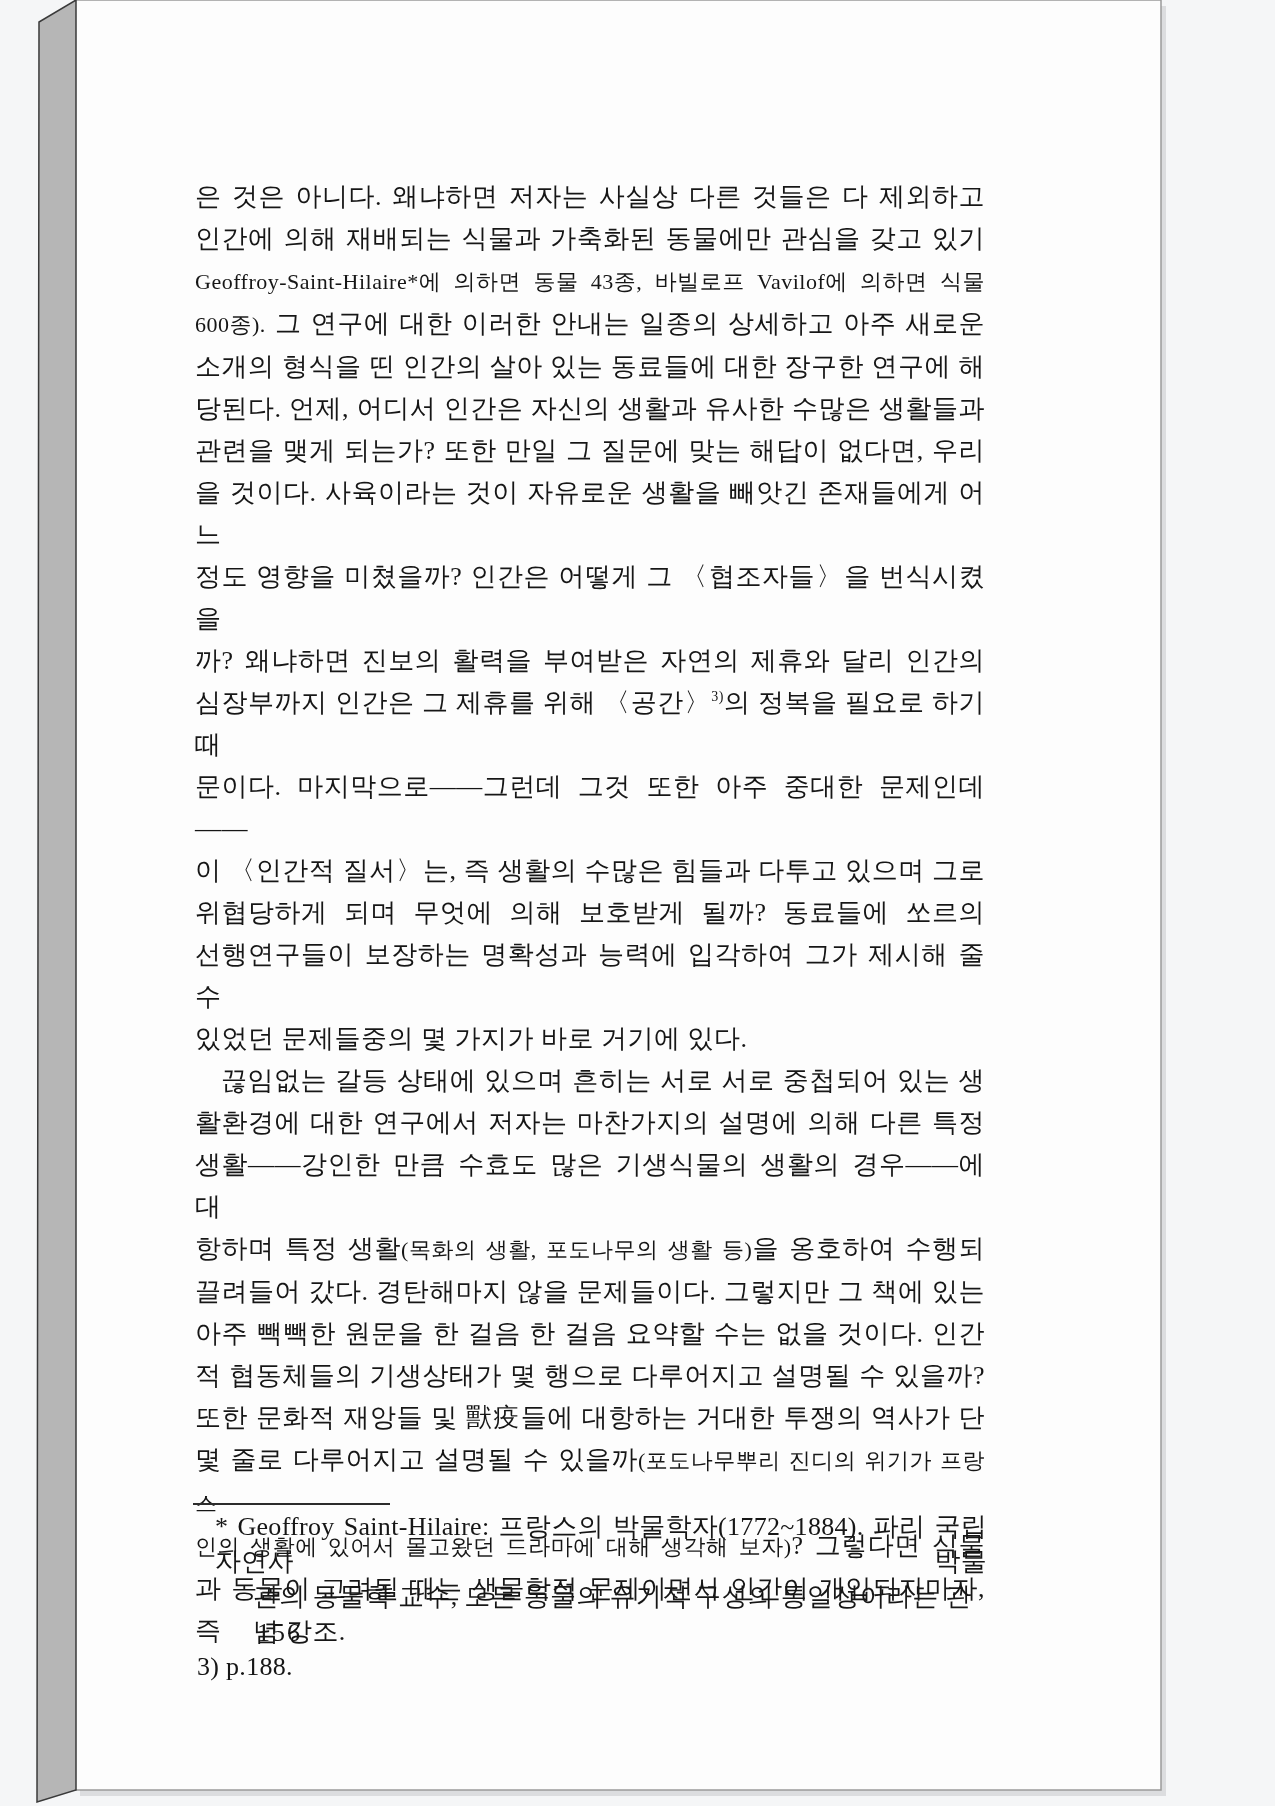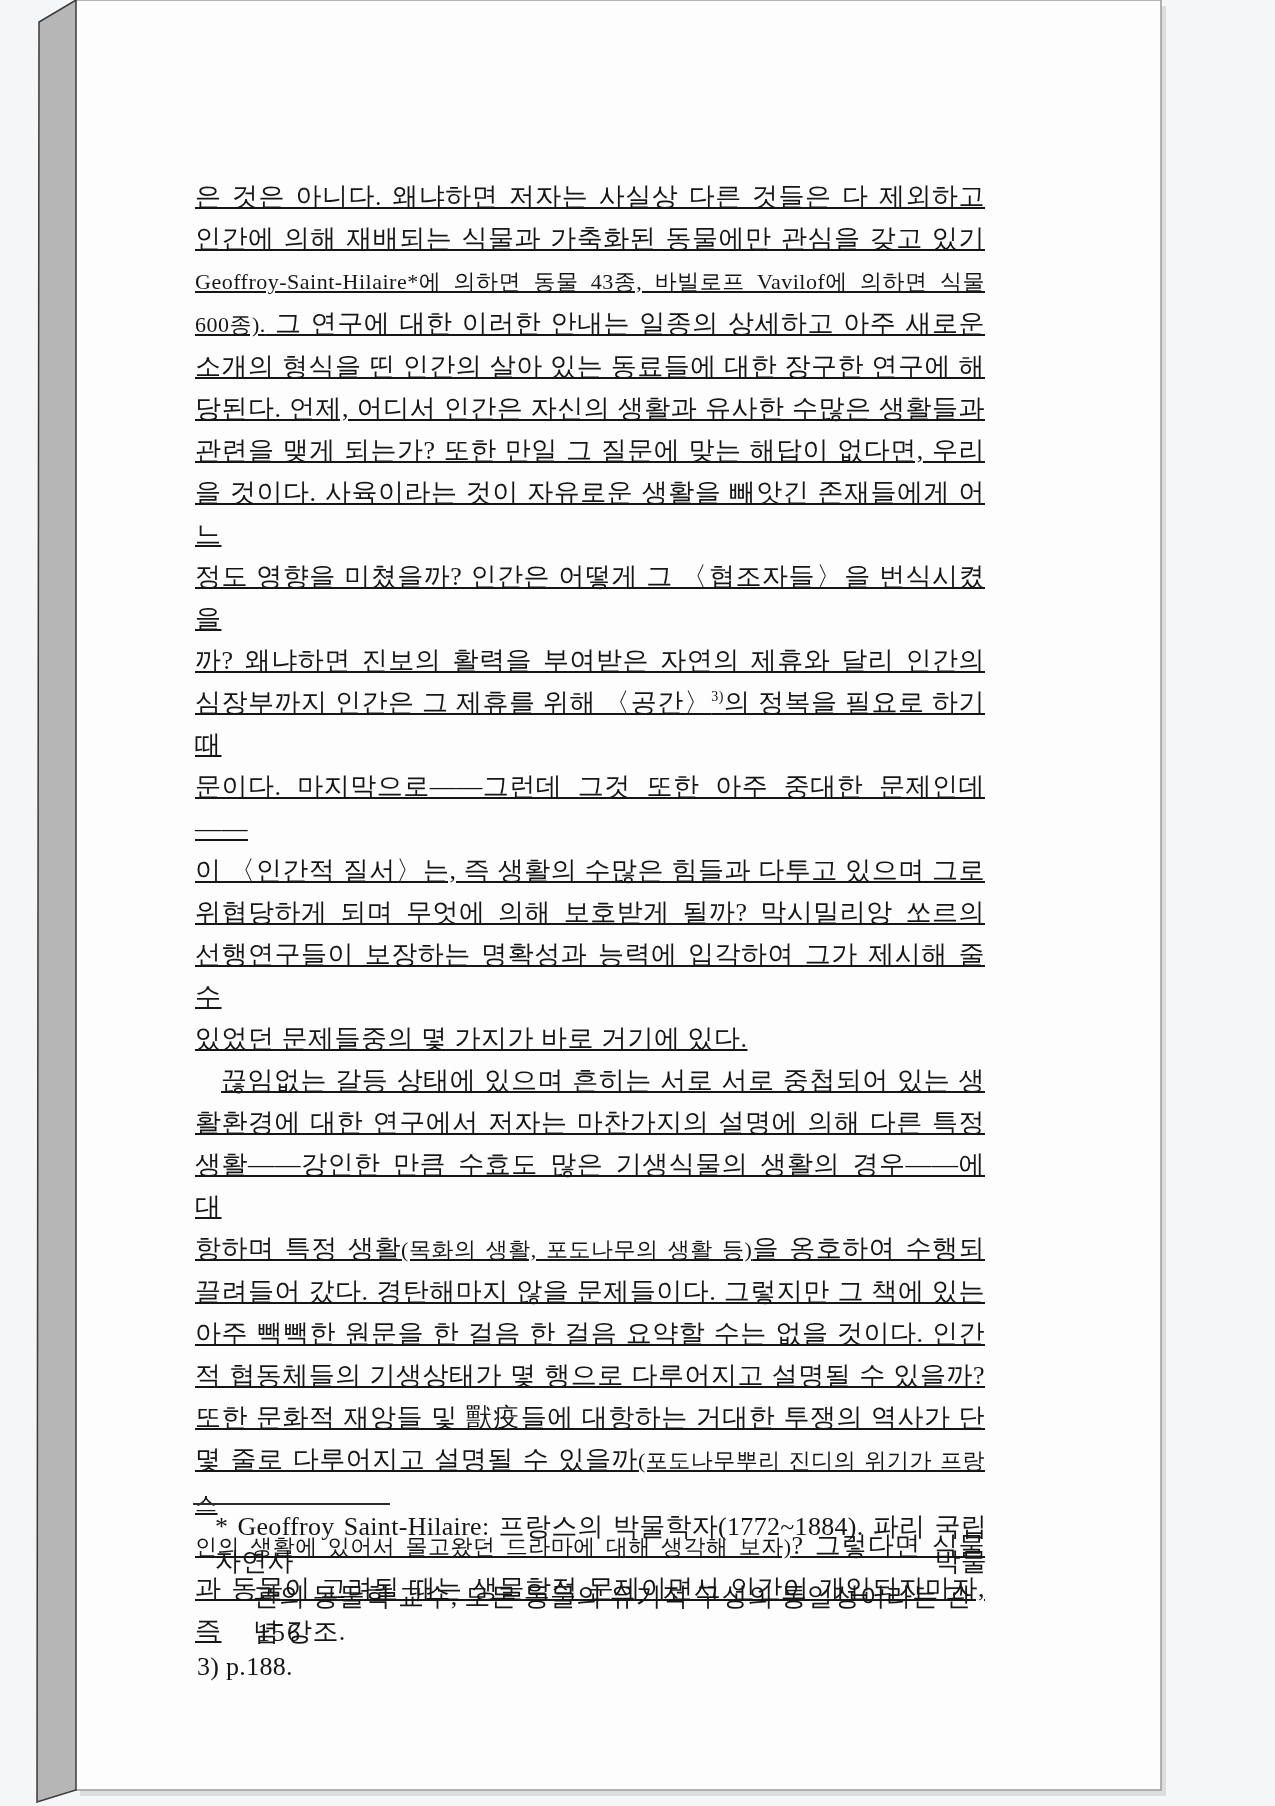--- a/index.html
+++ b/index.html
@@ -20,21 +20,20 @@
     top: 176px;
     width: 790px;
   }
   .line {
     font-size: 26px;
     line-height: 42px;
     white-space: normal;
     text-align: justify;
     text-align-last: justify;
     letter-spacing: 0.5px;
-    text-decoration: underline;
   }
   .line.nojust { text-align-last: left; }
   .line.indent { padding-left: 26px; }
   .line .sm { font-size: 22px; }
   .line .sup { font-size: 14px; vertical-align: super; line-height: 0; }
 
   .footnote-rule {
     position: absolute;
     left: 193px;
     top: 1503px;
@@ -85,21 +84,21 @@
         <div class="line"><span class="sm">600종).</span><span> 그 연구에 대한 이러한 안내는 일종의 상세하고 아주 새로운</span></div>
         <div class="line"><span>소개의 형식을 띤 인간의 살아 있는 동료들에 대한 장구한 연구에 해</span></div>
         <div class="line"><span>당된다. 언제, 어디서 인간은 자신의 생활과 유사한 수많은 생활들과</span></div>
         <div class="line"><span>관련을 맺게 되는가? 또한 만일 그 질문에 맞는 해답이 없다면, 우리</span></div>
         <div class="line"><span>을 것이다. 사육이라는 것이 자유로운 생활을 빼앗긴 존재들에게 어느</span></div>
         <div class="line"><span>정도 영향을 미쳤을까? 인간은 어떻게 그 〈협조자들〉을 번식시켰을</span></div>
         <div class="line"><span>까? 왜냐하면 진보의 활력을 부여받은 자연의 제휴와 달리 인간의</span></div>
         <div class="line"><span>심장부까지 인간은 그 제휴를 위해 〈공간〉</span><span class="sup">3)</span><span>의 정복을 필요로 하기 때</span></div>
         <div class="line"><span>문이다. 마지막으로——그런데 그것 또한 아주 중대한 문제인데——</span></div>
         <div class="line"><span>이 〈인간적 질서〉는, 즉 생활의 수많은 힘들과 다투고 있으며 그로</span></div>
-        <div class="line"><span>위협당하게 되며 무엇에 의해 보호받게 될까? 막시밀리앙 쏘르의</span></div>
+        <div class="line"><span>위협당하게 되며 무엇에 의해 보호받게 될까? 동료들에 쏘르의</span></div>
         <div class="line"><span>선행연구들이 보장하는 명확성과 능력에 입각하여 그가 제시해 줄 수</span></div>
         <div class="line nojust"><span>있었던 문제들중의 몇 가지가 바로 거기에 있다.</span></div>
         <div class="line indent"><span>끊임없는 갈등 상태에 있으며 흔히는 서로 서로 중첩되어 있는 생</span></div>
         <div class="line"><span>활환경에 대한 연구에서 저자는 마찬가지의 설명에 의해 다른 특정</span></div>
         <div class="line"><span>생활——강인한 만큼 수효도 많은 기생식물의 생활의 경우——에 대</span></div>
         <div class="line"><span>항하며 특정 생활</span><span class="sm">(목화의 생활, 포도나무의 생활 등)</span><span>을 옹호하여 수행되</span></div>
         <div class="line"><span>끌려들어 갔다. 경탄해마지 않을 문제들이다. 그렇지만 그 책에 있는</span></div>
         <div class="line"><span>아주 빽빽한 원문을 한 걸음 한 걸음 요약할 수는 없을 것이다. 인간</span></div>
         <div class="line"><span>적 협동체들의 기생상태가 몇 행으로 다루어지고 설명될 수 있을까?</span></div>
         <div class="line"><span>또한 문화적 재앙들 및 獸疫들에 대항하는 거대한 투쟁의 역사가 단</span></div>

